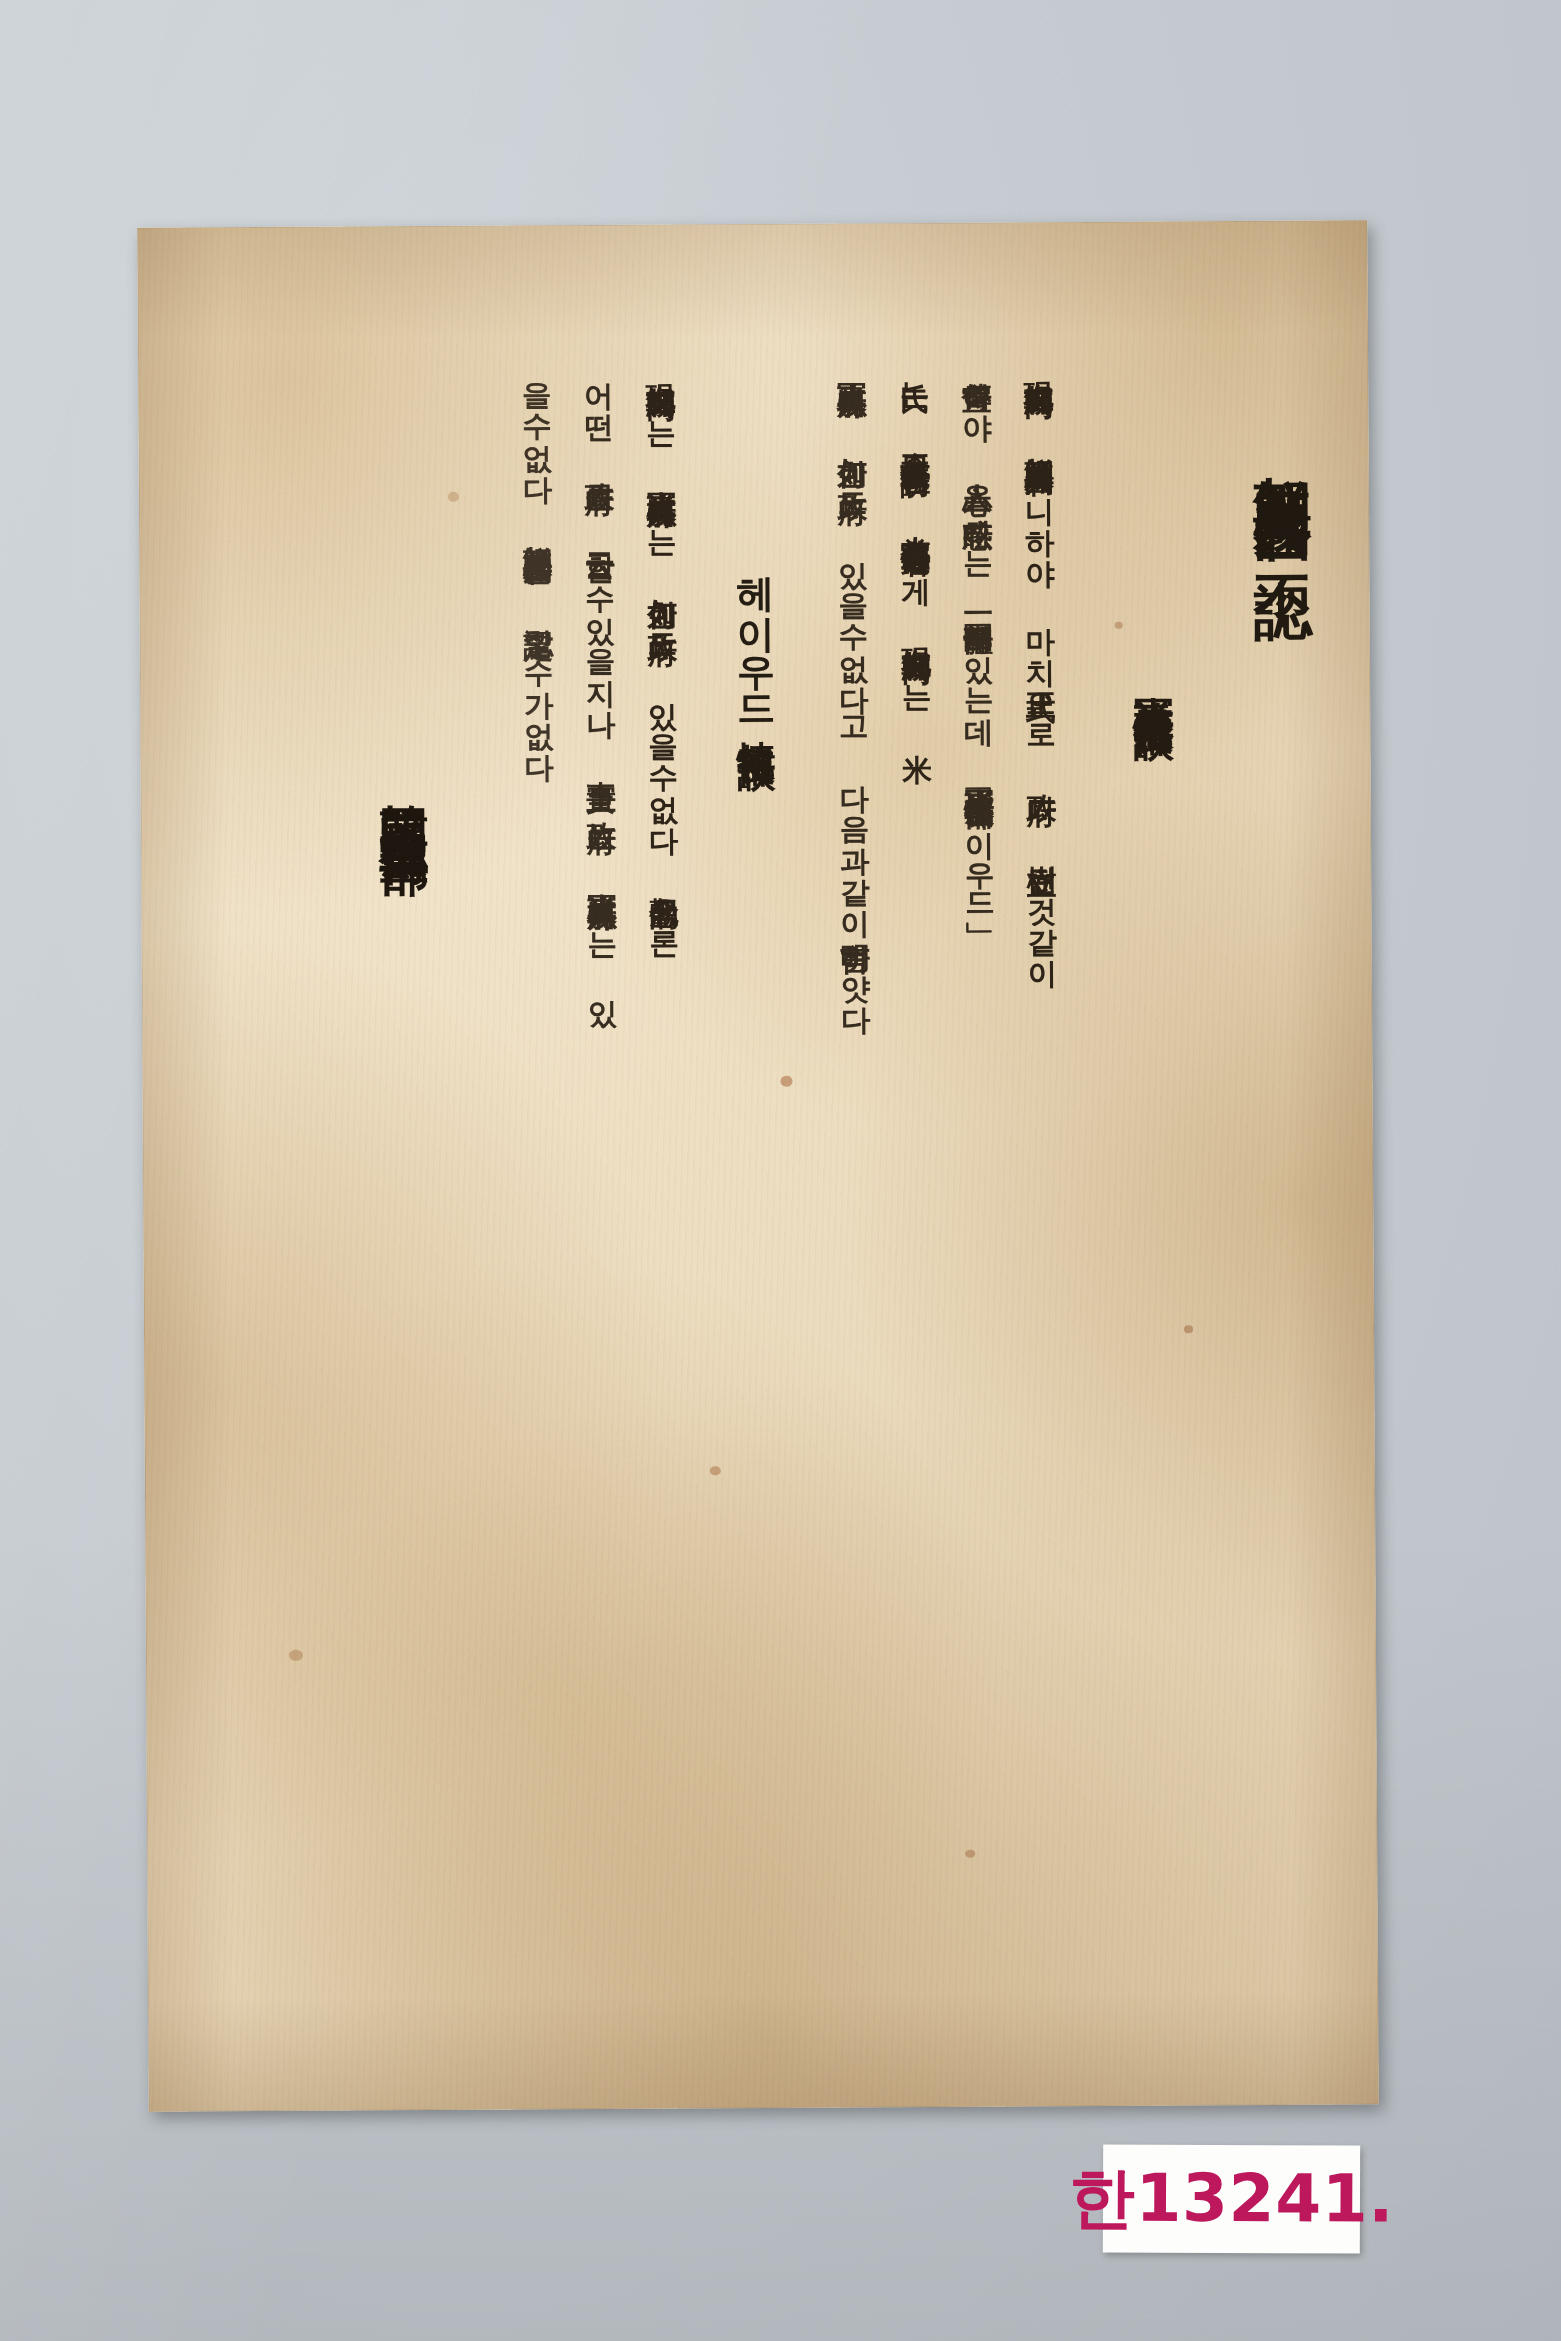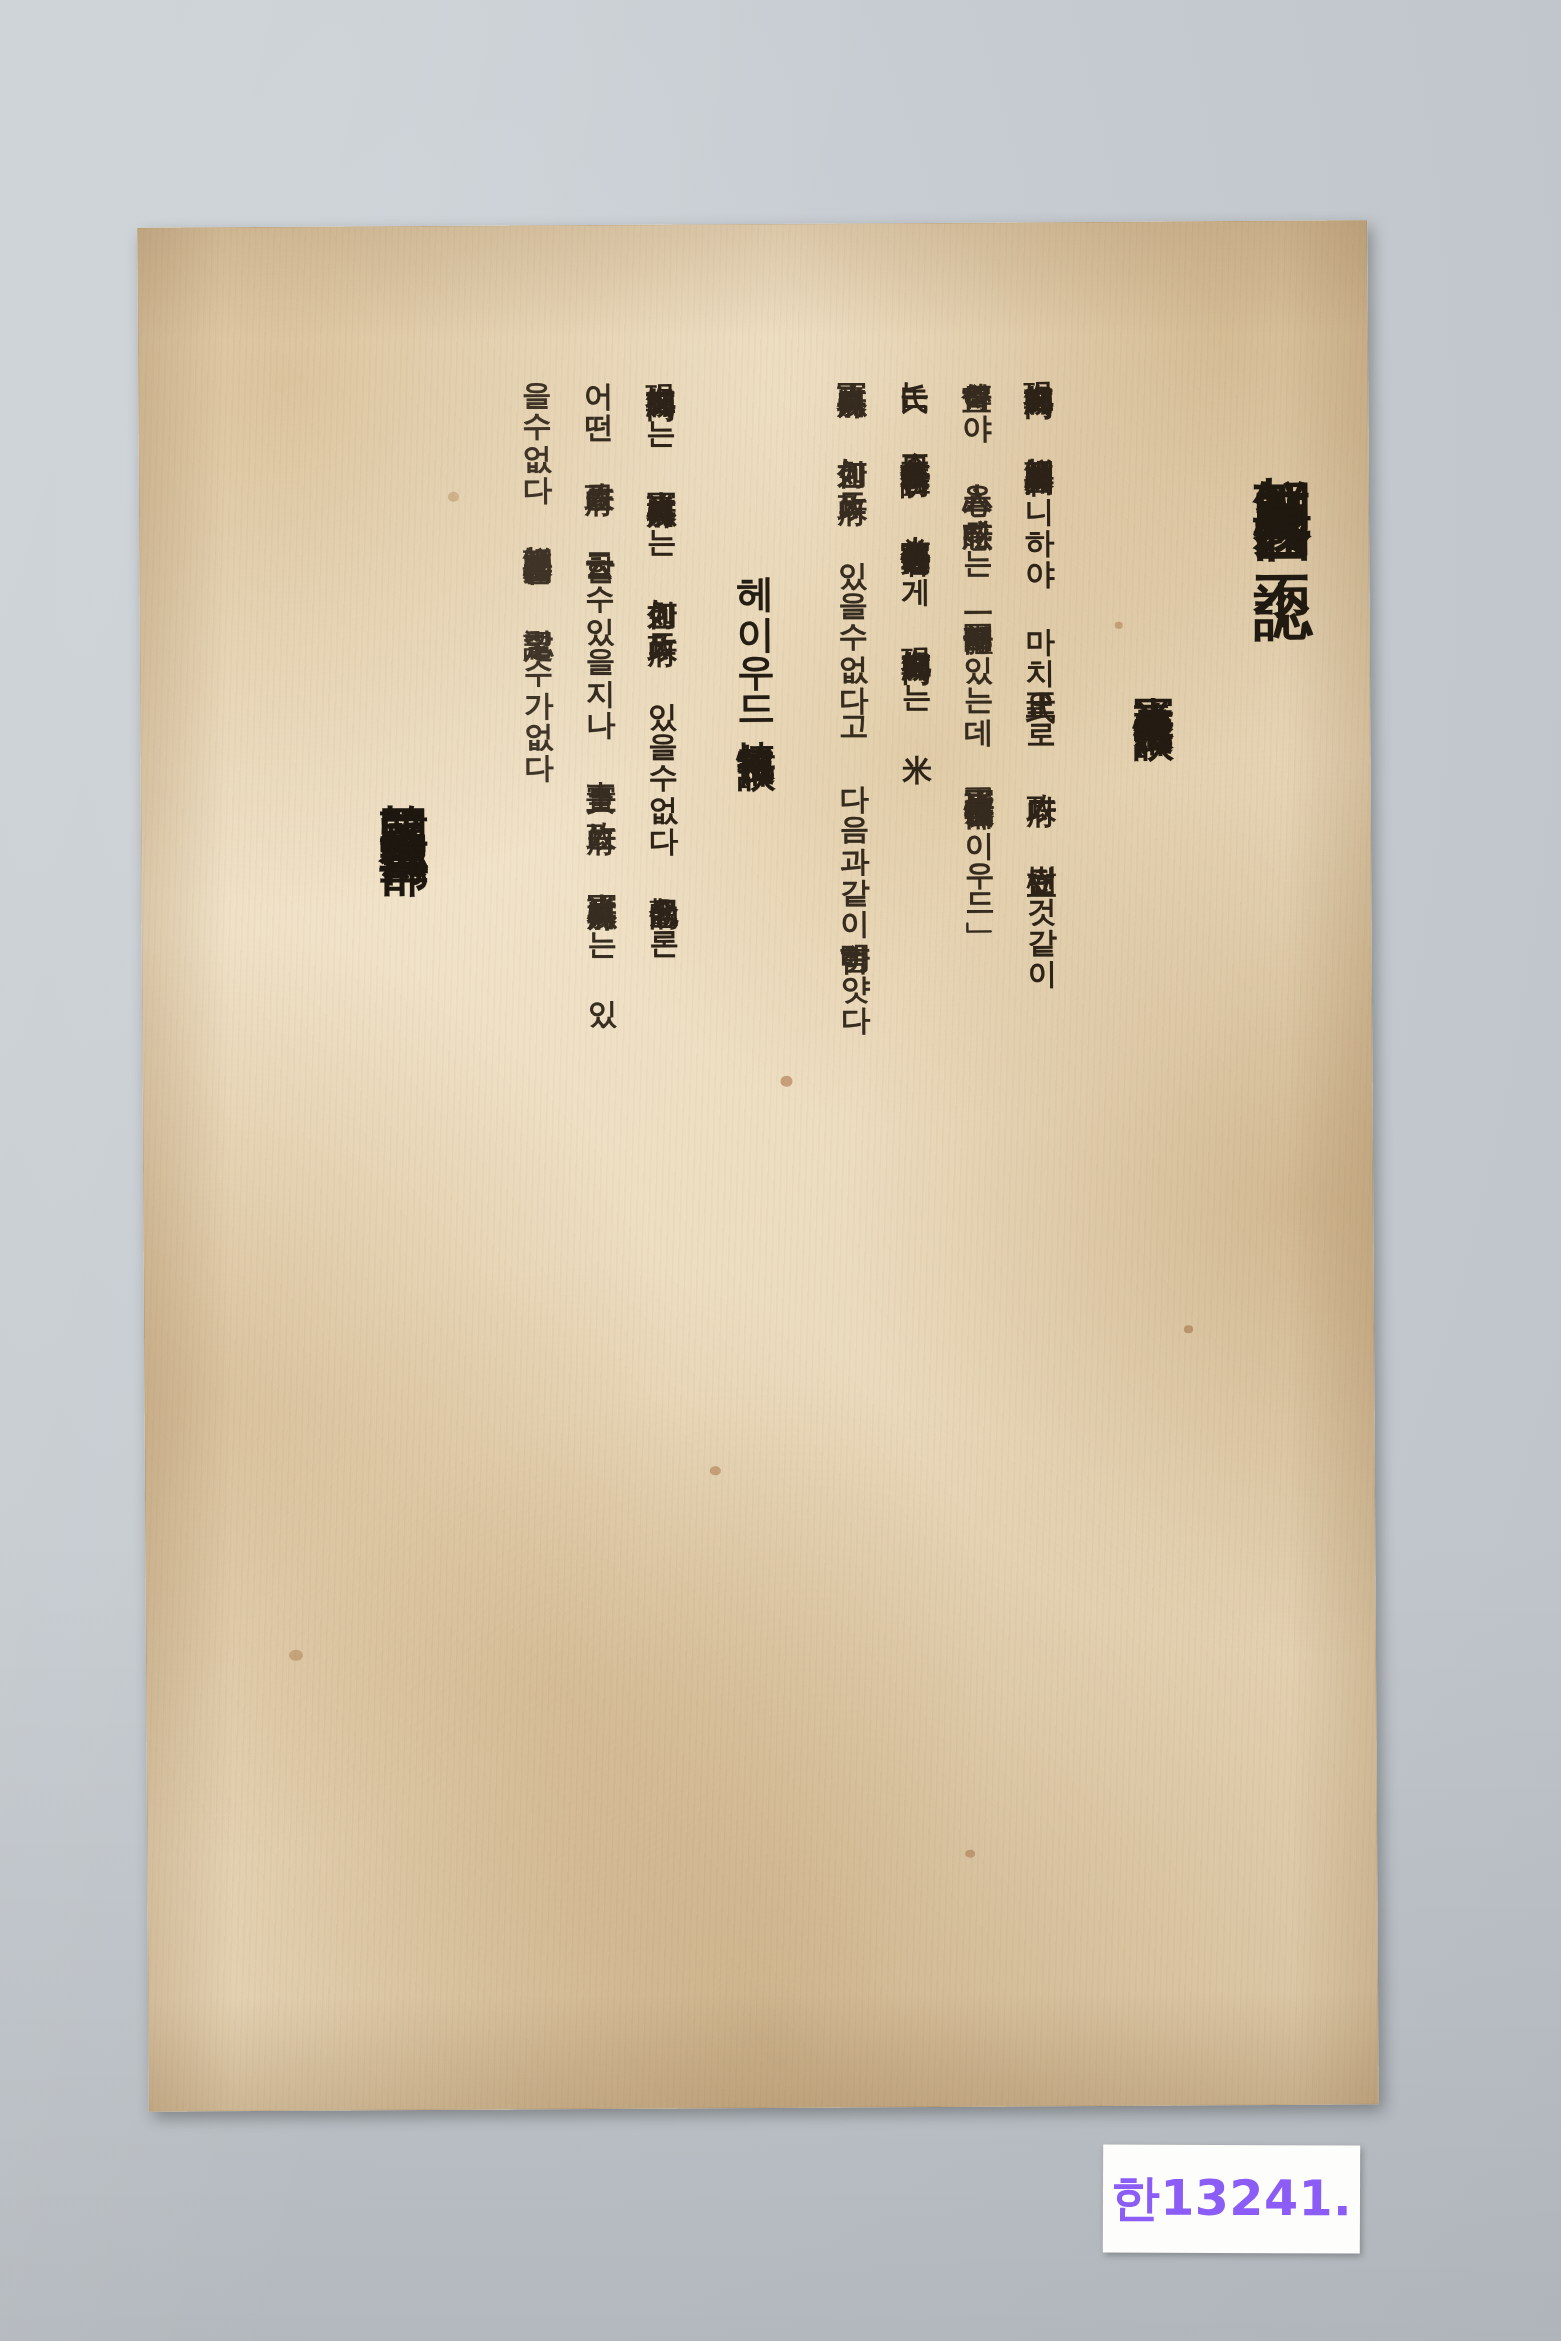--- a/index.html
+++ b/index.html
@@ -150,23 +150,23 @@
     height: 108px;
     background: #fdfdfb;
     box-shadow: 1.9px 2.9px 6.7px rgba(0,0,0,0.26);
     display: flex;
     align-items: center;
     justify-content: center;
     transform: rotate(0.2deg);
   }
   #accession-label .txt {
     font-family: "DejaVu Sans", sans-serif;
-    font-size: 49px;
-    font-weight: 700;
-    color: #8b5cf6;
+    font-size: 66px;
+    font-weight: 700;
+    color: #be185d;
     letter-spacing: 0.01em;
     white-space: nowrap;
   }
 </style>
 </head>
 <body>
 
 <div id="backdrop"></div>
 
 <div id="sheet">

